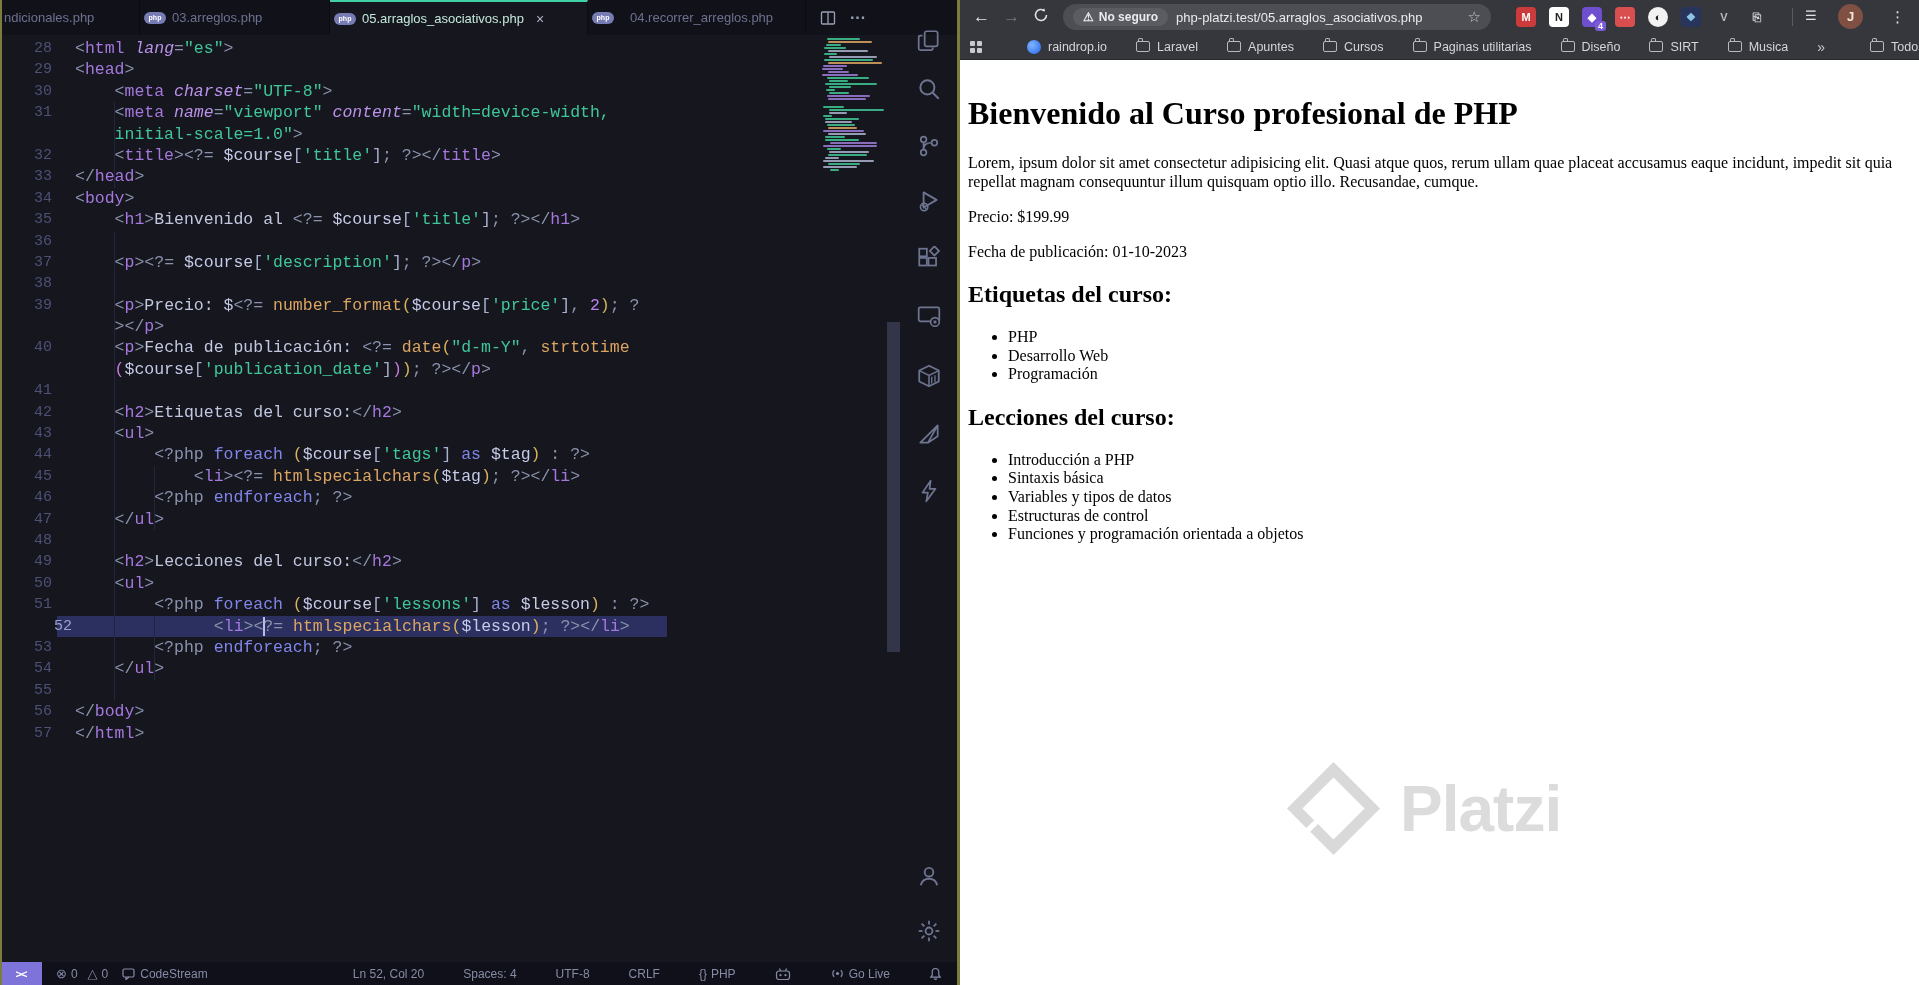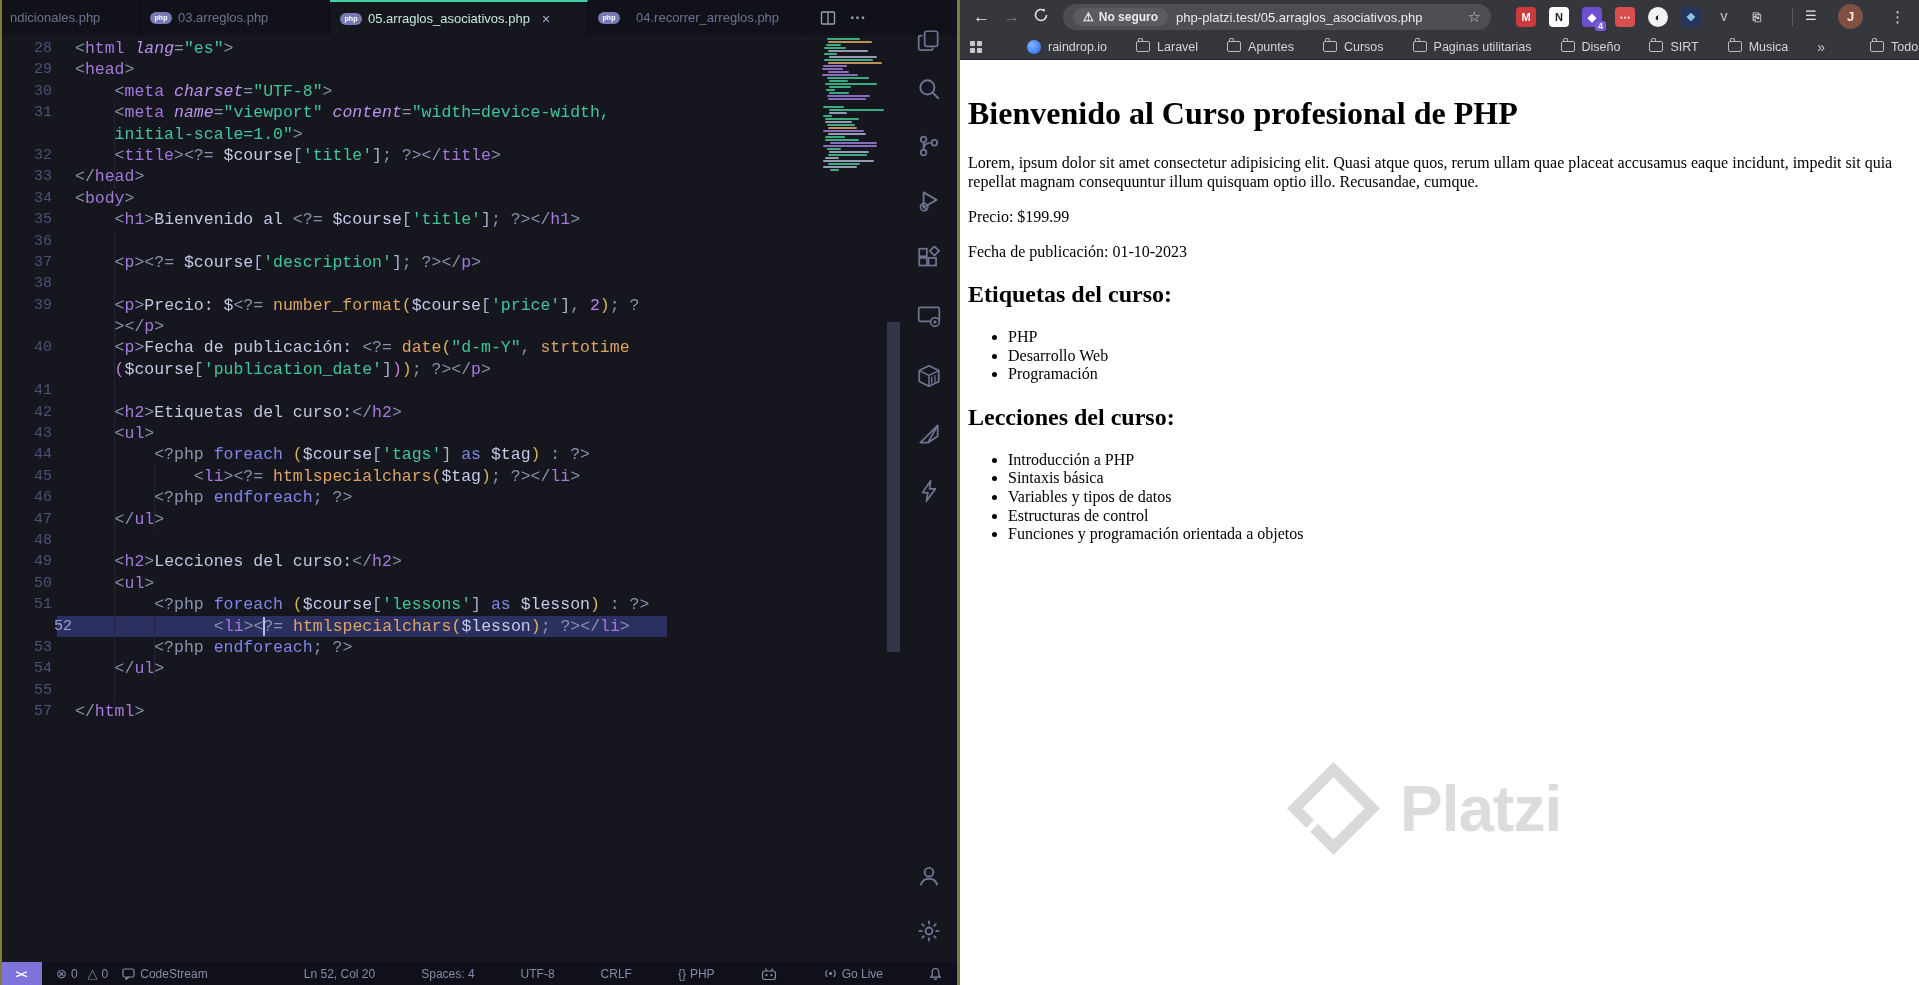--- a/index.html
+++ b/index.html
@@ -5,21 +5,21 @@
   html,body{margin:0;padding:0;width:1919px;height:985px;overflow:hidden;background:#fff;
     font-family:"Liberation Sans",sans-serif;}
   #stage{position:absolute;top:0;left:0;width:1919px;height:985px;}
 
   
   #vscode{position:absolute;top:0;left:0;width:960px;height:985px;background:#16161f;}
   #vsc-left-border{position:absolute;top:0;left:0;width:2px;height:985px;background:#7c7c3c;z-index:30;}
   #vsc-right-border{position:absolute;top:0;left:957px;width:3px;height:985px;background:#7c7c3c;z-index:30;}
 
   #tabbar{position:absolute;top:0;left:0;width:960px;height:35px;background:#111119;display:flex;align-items:stretch;}
-  .tab{display:flex;align-items:center;gap:6px;padding:0 10px;border-right:1px solid #0b0b11;
+  .tab{display:flex;align-items:center;gap:6px;padding:0 4px;border-right:1px solid #0b0b11;
        color:#6d7190;font-size:13px;white-space:nowrap;overflow:hidden;background:#111119;box-sizing:border-box;}
   .tab.active{background:#16161f;border-top:2px solid #3fd0a4;color:#c4e9da;}
   .phpbadge{flex:0 0 auto;width:22px;height:12px;border-radius:6px;background:#777bb3;color:#fff;
        font-size:7px;font-weight:bold;display:flex;align-items:center;justify-content:center;letter-spacing:0;}
   .tab .close{margin-left:6px;color:#aeb3c9;font-size:14px;}
   #tab-actions{display:flex;align-items:center;gap:14px;margin-left:14px;color:#9aa0b5;}
   #tab-actions svg{display:block;}
 
   #editor{position:absolute;top:35px;left:0;width:900px;height:912px;padding-top:3px;box-sizing:border-box;}
   .row{position:relative;height:21.4px;line-height:21.4px;white-space:pre;
@@ -42,21 +42,21 @@
   #activitybar{position:absolute;top:0;left:902px;width:55px;height:962px;}
   .act-icon{position:absolute;left:14px;width:28px;height:28px;color:#6e7590;}
   .act-icon svg{display:block;}
 
   #statusbar{position:absolute;left:0;bottom:0;width:958px;height:23px;background:#10101a;display:flex;
       align-items:center;font-size:12px;color:#868ca6;z-index:25;}
   #remote-box{width:42px;height:23px;background:#7e73d8;color:#fff;display:flex;align-items:center;
       justify-content:center;font-weight:bold;font-size:11px;letter-spacing:-1px;}
   .sb-item{display:flex;align-items:center;gap:4px;margin-left:14px;white-space:nowrap;}
   #sb-right{margin-left:auto;display:flex;align-items:center;gap:19px;padding-right:16px;}
-  #sb-right .sb-item{margin-left:15px;padding-left:12px;}
+  #sb-right .sb-item{margin-left:8px;padding-left:12px;}
   .sb-glyph{font-size:13px;}
 
   
   #browser{position:absolute;top:0;left:960px;width:959px;height:985px;background:#fff;}
   #btoolbar{position:absolute;top:0;left:0;width:100%;height:34px;background:#36373c;display:flex;align-items:center;}
   .nav-ico{color:#e3e5e8;font-size:17px;margin-left:13px;}
   .nav-ico.dim{color:#70747a;}
   #urlpill{margin-left:14px;width:428px;height:26px;background:#4d4e53;border-radius:13px;display:flex;
       align-items:center;padding:0 10px;box-sizing:border-box;gap:8px;}
   #sec-chip{display:flex;align-items:center;gap:5px;background:#5b5c61;border-radius:11px;padding:2px 10px;
@@ -158,20 +158,21 @@
         <div class="row"><span class="ln">46</span><span class="cl"><span class="tk-txt">        </span><span class="tk-pun">&lt;?php </span><span class="tk-kw">endforeach</span><span class="tk-pun">; ?&gt;</span></span></div>
         <div class="row"><span class="ln">47</span><span class="cl"><span class="tk-txt">    </span><span class="tk-pun">&lt;/</span><span class="tk-tag">ul</span><span class="tk-pun">&gt;</span></span></div>
         <div class="row"><span class="ln">48</span><span class="cl"></span></div>
         <div class="row"><span class="ln">49</span><span class="cl"><span class="tk-txt">    </span><span class="tk-pun">&lt;</span><span class="tk-tag">h2</span><span class="tk-pun">&gt;</span><span class="tk-txt">Lecciones del curso:</span><span class="tk-pun">&lt;/</span><span class="tk-tag">h2</span><span class="tk-pun">&gt;</span></span></div>
         <div class="row"><span class="ln">50</span><span class="cl"><span class="tk-txt">    </span><span class="tk-pun">&lt;</span><span class="tk-tag">ul</span><span class="tk-pun">&gt;</span></span></div>
         <div class="row"><span class="ln">51</span><span class="cl"><span class="tk-txt">        </span><span class="tk-pun">&lt;?php </span><span class="tk-kw">foreach</span><span class="tk-txt"> </span><span class="tk-br">(</span><span class="tk-var">$course</span><span class="tk-sq">[</span><span class="tk-str">'lessons'</span><span class="tk-sq">]</span><span class="tk-txt"> </span><span class="tk-kw">as</span><span class="tk-txt"> </span><span class="tk-var">$lesson</span><span class="tk-br">)</span><span class="tk-pun"> : ?&gt;</span></span></div>
         <div class="row hl"><span class="ln">52</span><span class="cl"><span class="tk-txt">            </span><span class="tk-pun">&lt;</span><span class="tk-tag">li</span><span class="tk-pun">&gt;&lt;?= </span><span class="tk-fn">htmlspecialchars</span><span class="tk-br">(</span><span class="tk-var">$lesson</span><span class="tk-br">)</span><span class="tk-pun">; ?&gt;&lt;/</span><span class="tk-tag">li</span><span class="tk-pun">&gt;</span></span><div class="caret"></div></div>
         <div class="row"><span class="ln">53</span><span class="cl"><span class="tk-txt">        </span><span class="tk-pun">&lt;?php </span><span class="tk-kw">endforeach</span><span class="tk-pun">; ?&gt;</span></span></div>
         <div class="row"><span class="ln">54</span><span class="cl"><span class="tk-txt">    </span><span class="tk-pun">&lt;/</span><span class="tk-tag">ul</span><span class="tk-pun">&gt;</span></span></div>
         <div class="row"><span class="ln">55</span><span class="cl"></span></div>
+        <div class="row"><span class="ln">56</span><span class="cl"><span class="tk-pun">&lt;/</span><span class="tk-tag">body</span><span class="tk-pun">&gt;</span></span></div>
         <div class="row"><span class="ln">57</span><span class="cl"><span class="tk-pun">&lt;/</span><span class="tk-tag">html</span><span class="tk-pun">&gt;</span></span></div>
       </div>
 
     <div class="iguide" style="left:114px;top:102px;height:86px;"></div>
     <div class="iguide" style="left:114px;top:231px;height:470px;"></div>
     <div class="iguide" style="left:154px;top:466px;height:64px;"></div>
     <div class="iguide" style="left:154px;top:616px;height:64px;"></div>
 
     <div id="minimap">
         <div class="mmbar" style="top: 0px; left: 4.65846px; width: 32.9513px; background: rgb(65, 199, 148);"></div>

